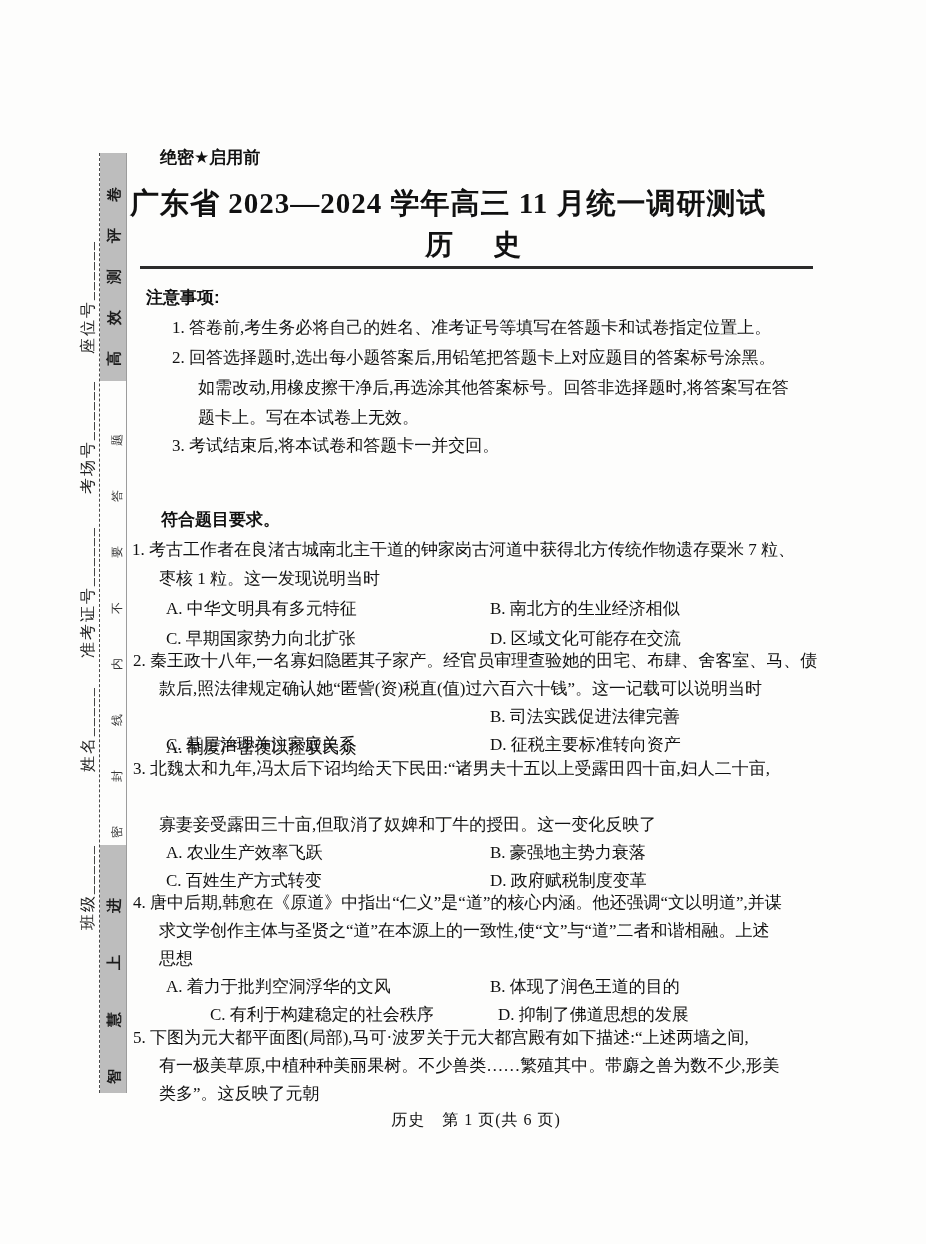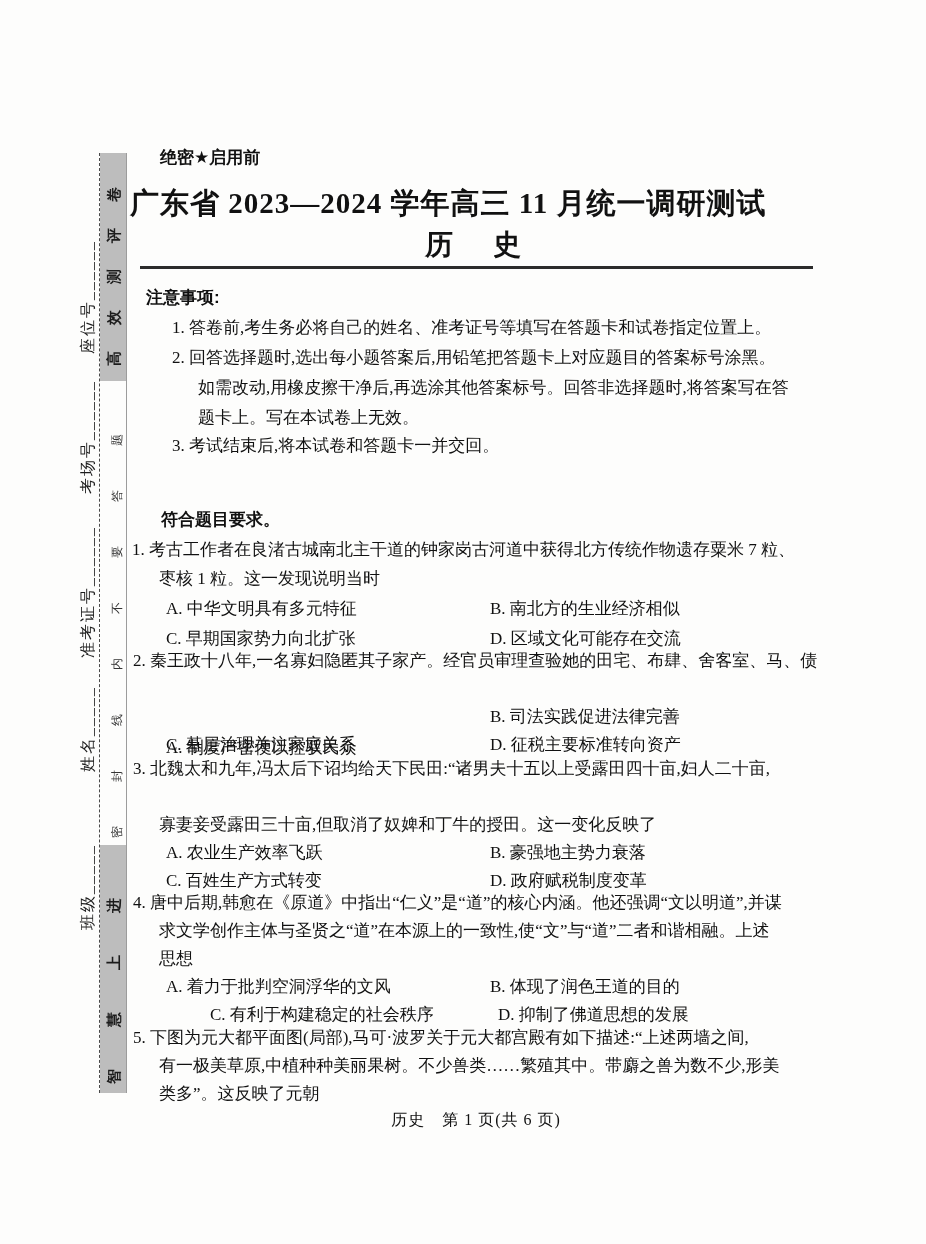--- a/index.html
+++ b/index.html
@@ -90,20 +90,21 @@
   <div class="lnb" style="left:161px; top:510px;">符合题目要求。</div>
 
   <div class="ln" style="left:132px; top:540px;">1. 考古工作者在良渚古城南北主干道的钟家岗古河道中获得北方传统作物遗存粟米 7 粒、</div>
   <div class="ln" style="left:159px; top:569px;">枣核 1 粒。这一发现说明当时</div>
   <div class="ln" style="left:166px; top:599px;">A. 中华文明具有多元特征</div>
   <div class="ln" style="left:490px; top:599px;">B. 南北方的生业经济相似</div>
   <div class="ln" style="left:166px; top:629px;">C. 早期国家势力向北扩张</div>
   <div class="ln" style="left:490px; top:629px;">D. 区域文化可能存在交流</div>
 
   <div class="ln" style="left:133px; top:651px;">2. 秦王政十八年,一名寡妇隐匿其子家产。经官员审理查验她的田宅、布肆、舍客室、马、债</div>
+  <div class="ln" style="left:159px; top:679px;">款后,照法律规定确认她“匿訾(资)税直(值)过六百六十钱”。这一记载可以说明当时</div>
   <div class="ln" style="left:166px; top:707px;margin-top:31px;">A. 制度严密便以控驭民众</div>
   <div class="ln" style="left:490px; top:707px;">B. 司法实践促进法律完善</div>
   <div class="ln" style="left:166px; top:735px;">C. 基层治理关注家庭关系</div>
   <div class="ln" style="left:490px; top:735px;">D. 征税主要标准转向资产</div>
 
   <div class="ln" style="left:133px; top:759px;">3. 北魏太和九年,冯太后下诏均给天下民田:“诸男夫十五以上受露田四十亩,妇人二十亩,</div>
   <div class="ln" style="left:159px; top:815px;">寡妻妾受露田三十亩,但取消了奴婢和丁牛的授田。这一变化反映了</div>
   <div class="ln" style="left:166px; top:843px;">A. 农业生产效率飞跃</div>
   <div class="ln" style="left:490px; top:843px;">B. 豪强地主势力衰落</div>
   <div class="ln" style="left:166px; top:871px;">C. 百姓生产方式转变</div>

